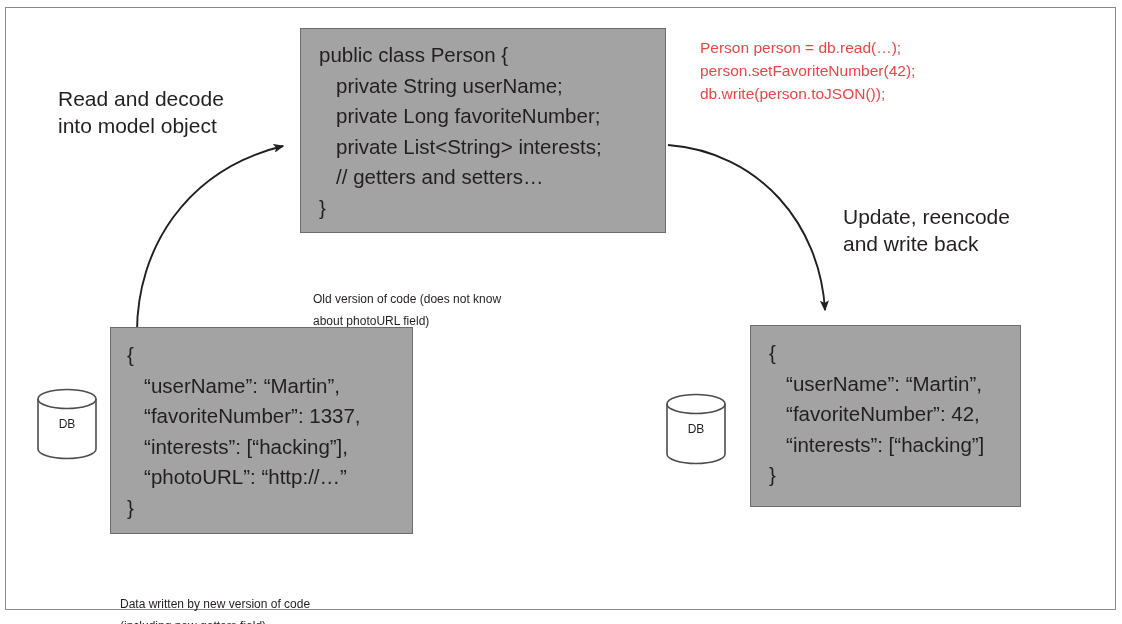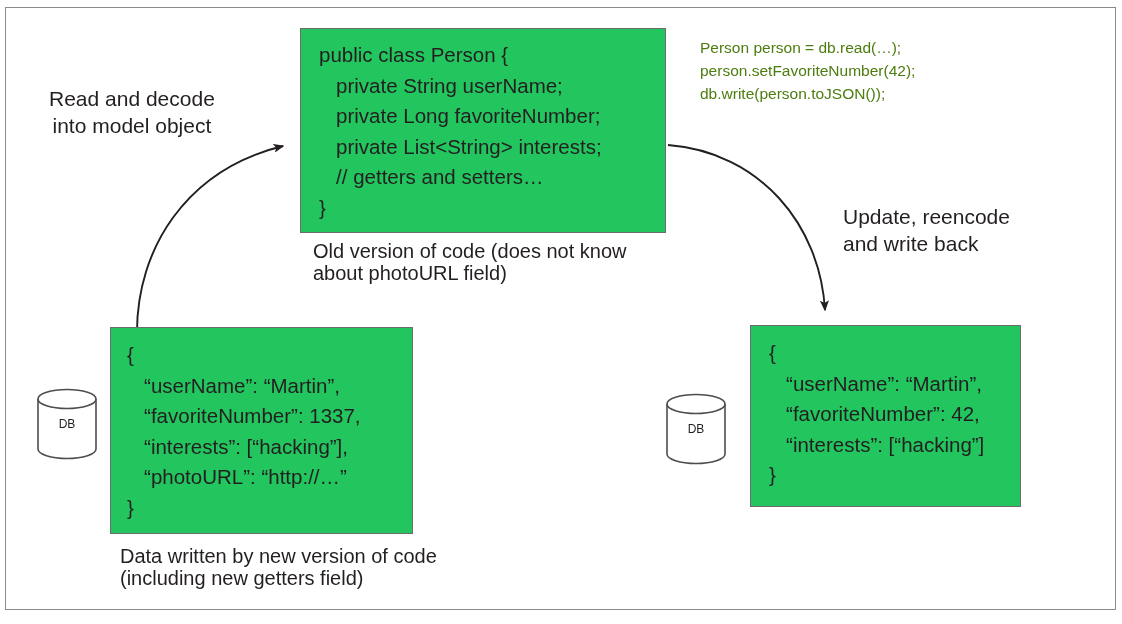--- a/index.html
+++ b/index.html
@@ -9,50 +9,50 @@
     color:#231f20;
   }
   #stage{position:relative;width:1122px;height:624px;}
 
   .frame{
     position:absolute;left:5px;top:7px;width:1111px;height:603px;
     border:1.5px solid #8a8a8a;box-sizing:border-box;background:#fff;
   }
 
   .box{
-    position:absolute;border:1.5px solid #6d6d6d;background:#22c55e;box-sizing:border-box;
+    position:absolute;border:1.5px solid #6d6d6d;background:#a3a3a3;box-sizing:border-box;
   }
 
   .codebox{left:300px;top:28px;width:366px;height:205px;}
   .jsonbox-left{left:110px;top:327px;width:303px;height:207px;}
   .jsonbox-right{left:750px;top:325px;width:271px;height:182px;}
 
   .codelines{
     position:absolute;left:18px;top:11px;right:6px;
     font-size:20.5px;line-height:30.5px;white-space:pre;color:#231f20;
   }
   .jsonlines{
     position:absolute;left:16px;top:12px;right:4px;
     font-size:20.5px;line-height:30.5px;white-space:pre;color:#231f20;
   }
   .jsonbox-right .jsonlines{left:18px;top:12px;}
 
   .snippet{
     position:absolute;left:700px;top:36px;width:300px;
-    font-size:15.5px;line-height:23px;white-space:pre;color:#4d7c0f;
+    font-size:15.5px;line-height:23px;white-space:pre;color:#ef4444;
   }
 
   .label{
     position:absolute;font-size:21px;line-height:27px;color:#231f20;white-space:pre;
   }
-  .label-read{left:49px;top:85px;text-align:center;}
+  .label-read{left:58px;top:85px;}
   .label-update{left:843px;top:203px;}
 
   .caption{
-    position:absolute;font-size:20px;line-height:22px;color:#231f20;white-space:pre;
+    position:absolute;font-size:12px;line-height:22px;color:#231f20;white-space:pre;margin-top:48px;
   }
   .caption-code{left:313px;top:240px;}
   .caption-left{left:120px;top:545px;}
   .caption-right{left:761px;top:515px;}
 
   .db{position:absolute;}
   .db-left{left:36px;top:388px;}
   .db-right{left:665px;top:393px;}
   .db svg{display:block;}
   .db-text{

